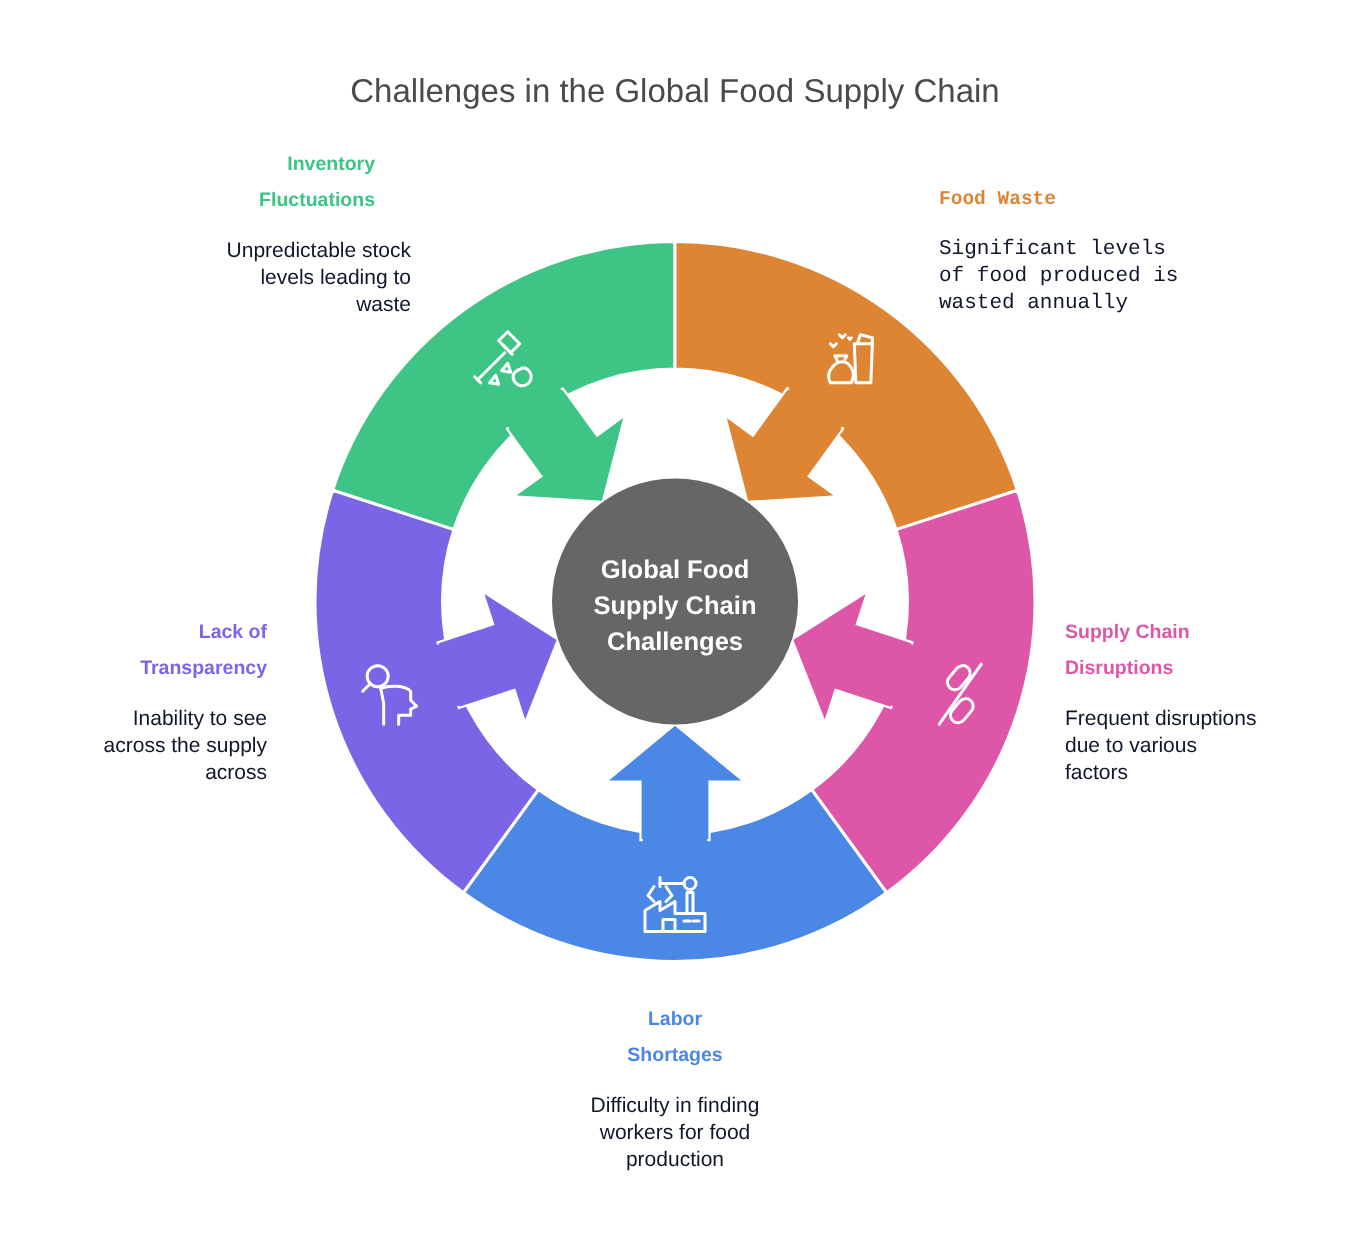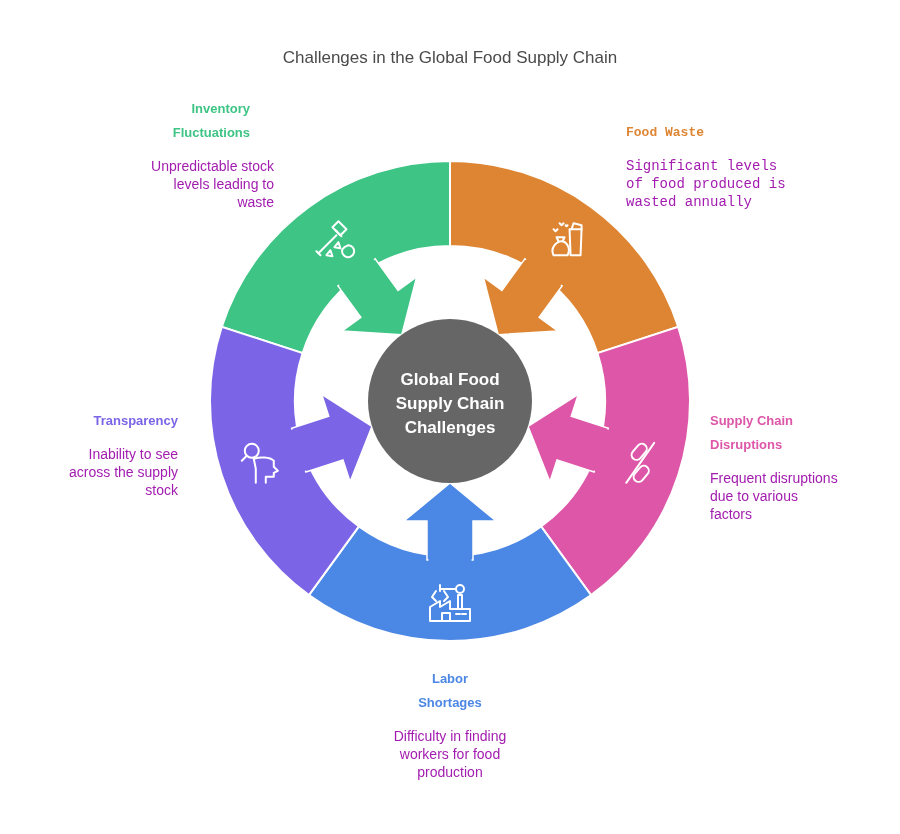--- a/index.html
+++ b/index.html
@@ -1,21 +1,21 @@
 <!DOCTYPE html>
 <html><head>
 <meta charset="utf-8">
 <style>
   html, body { margin:0; padding:0; background:#ffffff; }
   body { width:900px; height:834px; position:relative; overflow:hidden; font-family:"Liberation Sans", sans-serif; }
-  .title { position:absolute; left:0; top:48px; width:900px; text-align:center; font-size:17px; color:#4a4a4a; }
+  .title { position:absolute; left:0; top:48px; width:900px; text-align:center; font-size:22px; color:#4a4a4a; }
   svg.diagram { position:absolute; left:0; top:0; }
   .label { position:absolute; }
   .label .head { font-weight:bold; font-size:13px; line-height:24px; }
-  .label .desc { margin-top:12px; font-size:14px; line-height:18px; color:#a21caf; }
+  .label .desc { margin-top:12px; font-size:14px; line-height:18px; color:#0f172a; }
   .right-al { text-align:right; }
   .center-al { text-align:center; }
   .left-al { text-align:left; }
   .center-text { font-weight:bold; font-size:17px; fill:#ffffff; text-anchor:middle; font-family:"Liberation Sans", sans-serif; }
 </style>
 </head>
 <body>
 
 <div class="title">Challenges in the Global Food Supply Chain</div>
 
@@ -125,20 +125,21 @@
   </div>
   <div class="desc">
     <div>Difficulty in finding</div>
     <div>workers for food</div>
     <div>production</div>
   </div>
 </div>
 
 <div class="label right-al" style="left:28px; top:409px; width:150px;">
   <div class="head" style="color:#7B65E6">
+    <div>Lack of</div>
     <div>Transparency</div>
   </div>
   <div class="desc">
     <div>Inability to see</div>
     <div>across the supply</div>
-    <div>stock</div>
+    <div>across</div>
   </div>
 </div>
 
 </body></html>

